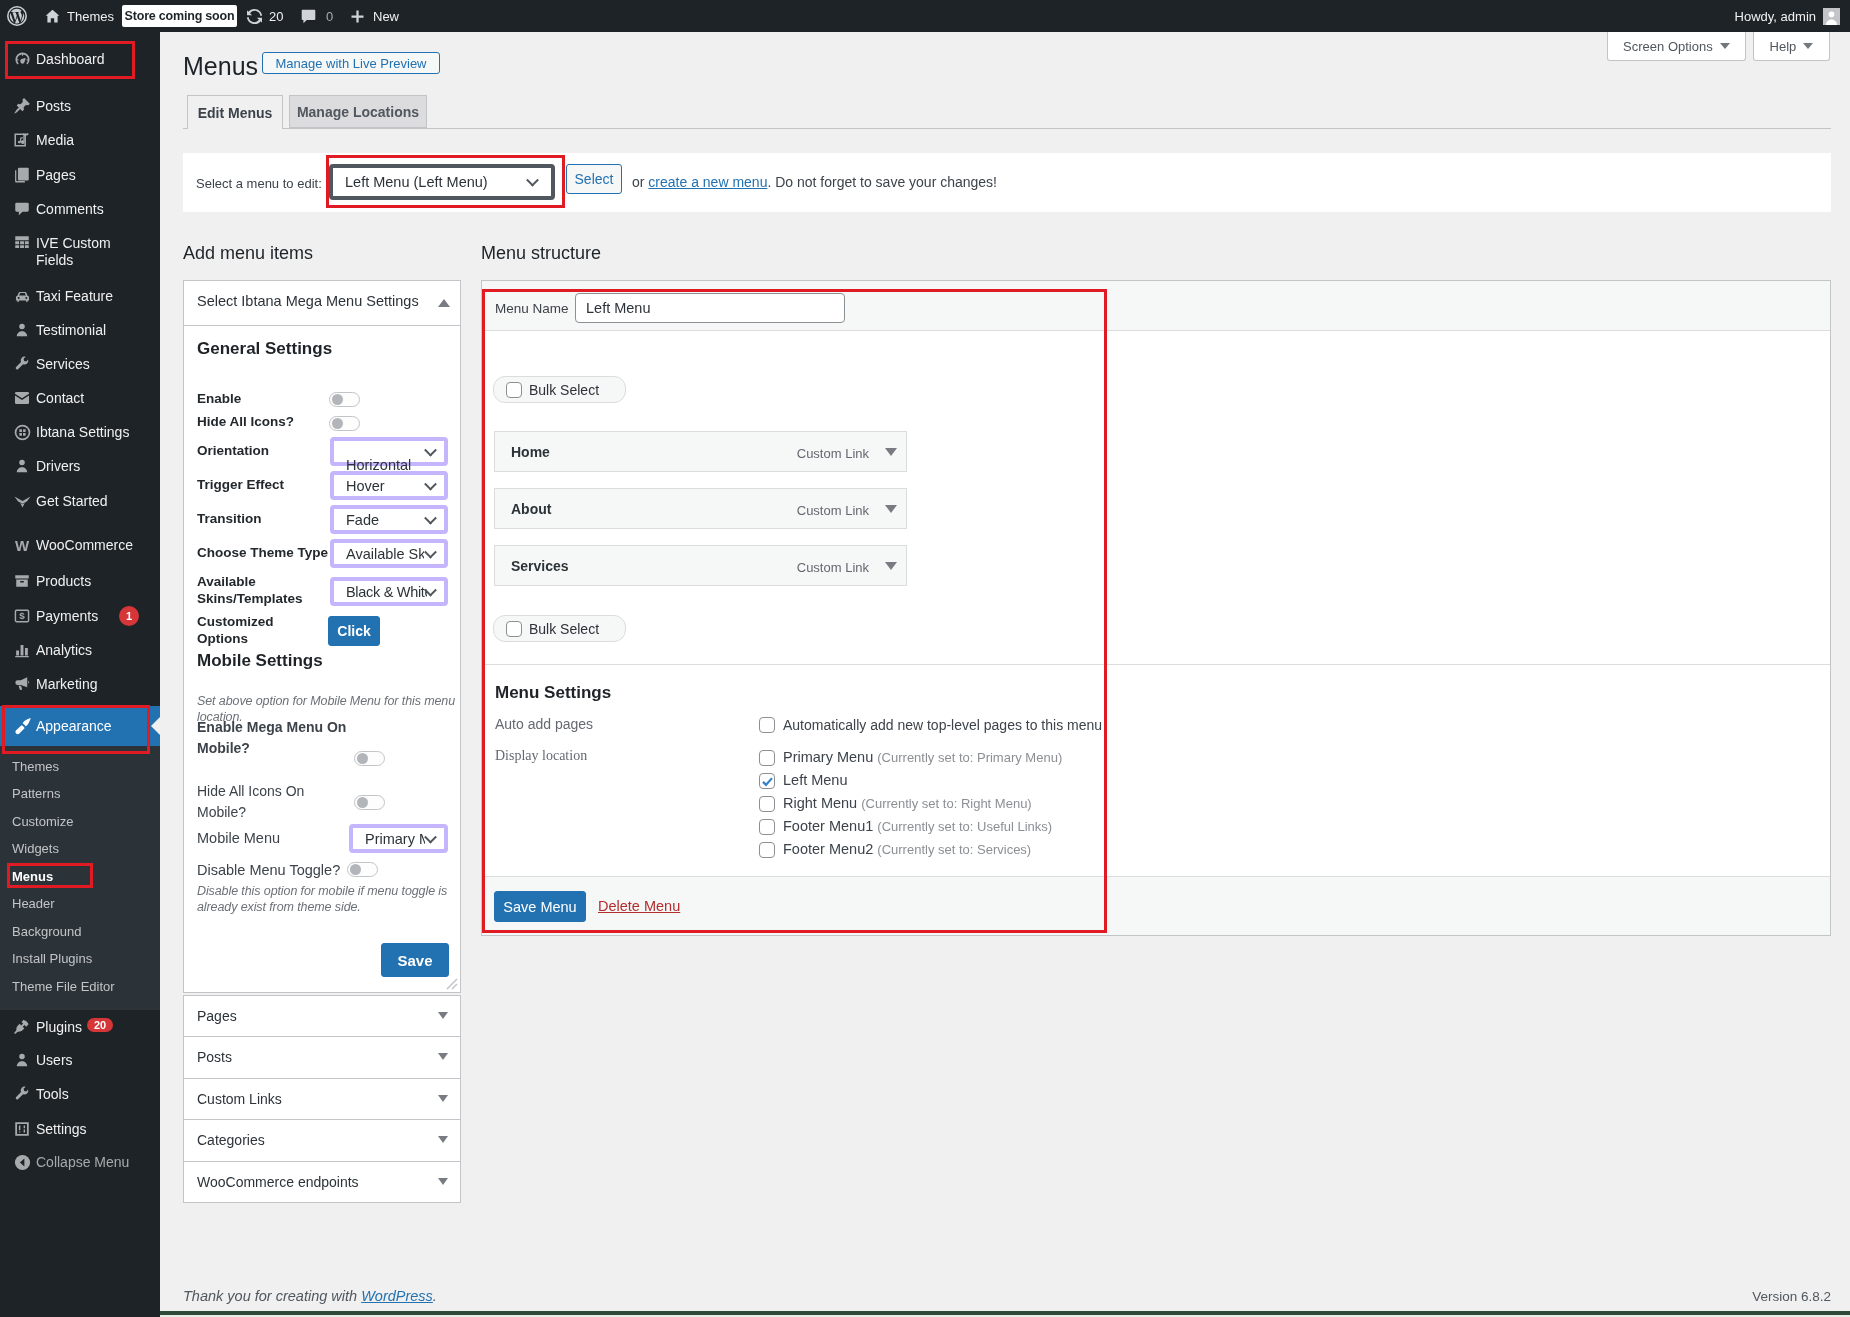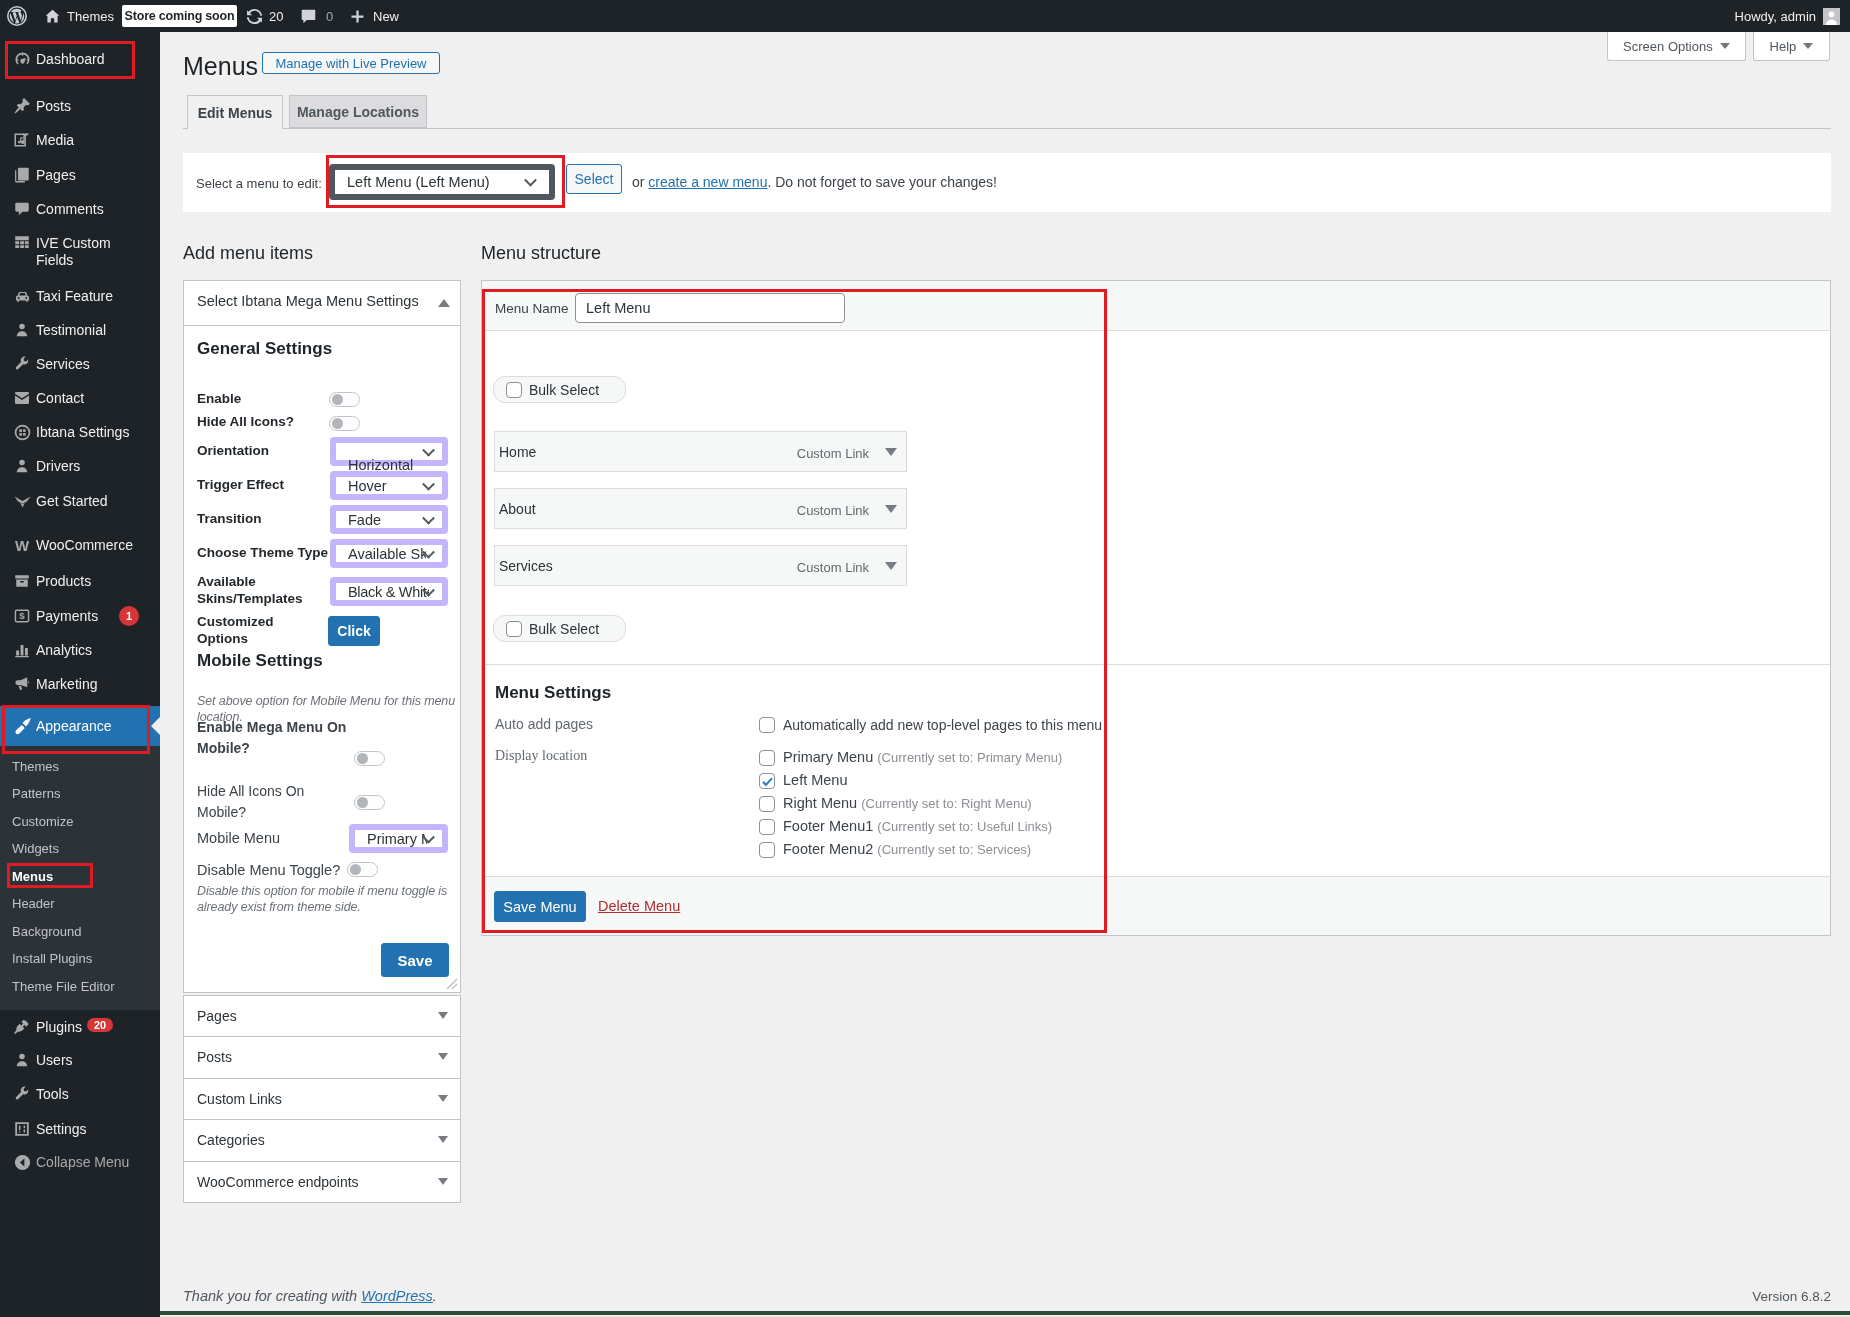--- a/index.html
+++ b/index.html
@@ -18,30 +18,30 @@
 .mi .lbl { position:absolute; left:36px; }
 .badge { display:inline-block; background:#d63638; color:#fff; border-radius:9px; font-size:11px; font-weight:bold; padding:1px 7px; margin-left:7px; }
 #submenu { position:absolute; left:0; top:746px; width:160px; height:264px; background:#2c3338; }
 .smi { position:absolute; left:12px; height:28px; display:flex; align-items:center; color:#c3c4c7; font-size:13px; }
 
 
 .redbox { position:absolute; border:3px solid #e01b24; z-index:60; }
 .btn-secondary { background:#f6f7f7; border:1px solid #2271b1; color:#2271b1; border-radius:3px; display:flex; align-items:center; justify-content:center; }
 .btn-primary { background:#2271b1; border:1px solid #2271b1; color:#fff; border-radius:3px; display:flex; align-items:center; justify-content:center; }
 .panel { background:#fff; border:1px solid #c3c4c7; }
-.wpselect { background:#fff; border:6px solid #c4b5fd; border-radius:4px; color:#2c3338; display:flex; align-items:center; position:absolute; }
+.wpselect { background:#fff; border:4px solid #c4b5fd; border-radius:4px; color:#2c3338; display:flex; align-items:center; position:absolute; }
 .wpselect .txt { padding-left:12px; white-space:nowrap; overflow:hidden; }
 .chev { position:absolute; right:9px; top:50%; width:9px; height:9px; border-right:2px solid #50575e; border-bottom:2px solid #50575e; transform:translateY(-70%) rotate(45deg); }
 .toggle { position:absolute; width:31px; height:15px; border:1px solid #c3c4c7; border-radius:8px; background:#fdfdfd; }
 .toggle .knob { position:absolute; left:2px; top:1px; width:11px; height:11px; border-radius:50%; background:#b2b6ba; }
 .cb { position:absolute; width:16px; height:16px; background:#fff; border:1px solid #8c8f94; border-radius:4px; }
 .tri-down { width:0; height:0; border-left:6px solid transparent; border-right:6px solid transparent; border-top:8px solid #787c82; }
 .tri-up { width:0; height:0; border-left:6px solid transparent; border-right:6px solid transparent; border-bottom:8px solid #787c82; }
 .itembox { position:absolute; left:493px; width:413px; height:41px; background:#f6f7f7; border:1px solid #dcdcde; }
-.itembox .t { position:absolute; left:4px; top:12px; font-size:14px; font-weight:normal; color:#2c3338; }
+.itembox .t { position:absolute; left:16px; top:12px; font-size:14px; font-weight:bold; color:#2c3338; }
 .itembox .cl { position:absolute; right:37px; top:14px; font-size:13px; color:#646970; }
 .itembox .tri-down { position:absolute; right:9px; top:16px; }
 .bulk { position:absolute; left:492px; width:133px; height:27px; background:#f6f7f7; border:1px solid #dcdcde; border-radius:12px; }
 .bulk .cb { left:12px; top:5px; }
 .bulk .bl { position:absolute; left:35px; top:5px; font-size:14px; color:#2c3338; }
 .acc { position:absolute; left:183px; width:278px; background:#fff; border:1px solid #c3c4c7; }
 .acc .t { position:absolute; left:13px; top:12px; font-size:14px; color:#2c3338; }
 .acc .tri-down { position:absolute; right:12px; top:16px; border-left-width:5px; border-right-width:5px; border-top-width:7px; }
 .lbl-b { font-weight:bold; color:#23282d; font-size:13.5px; }
 .ital { font-style:italic; color:#6c7177; font-size:12.5px; letter-spacing:-0.1px; }

